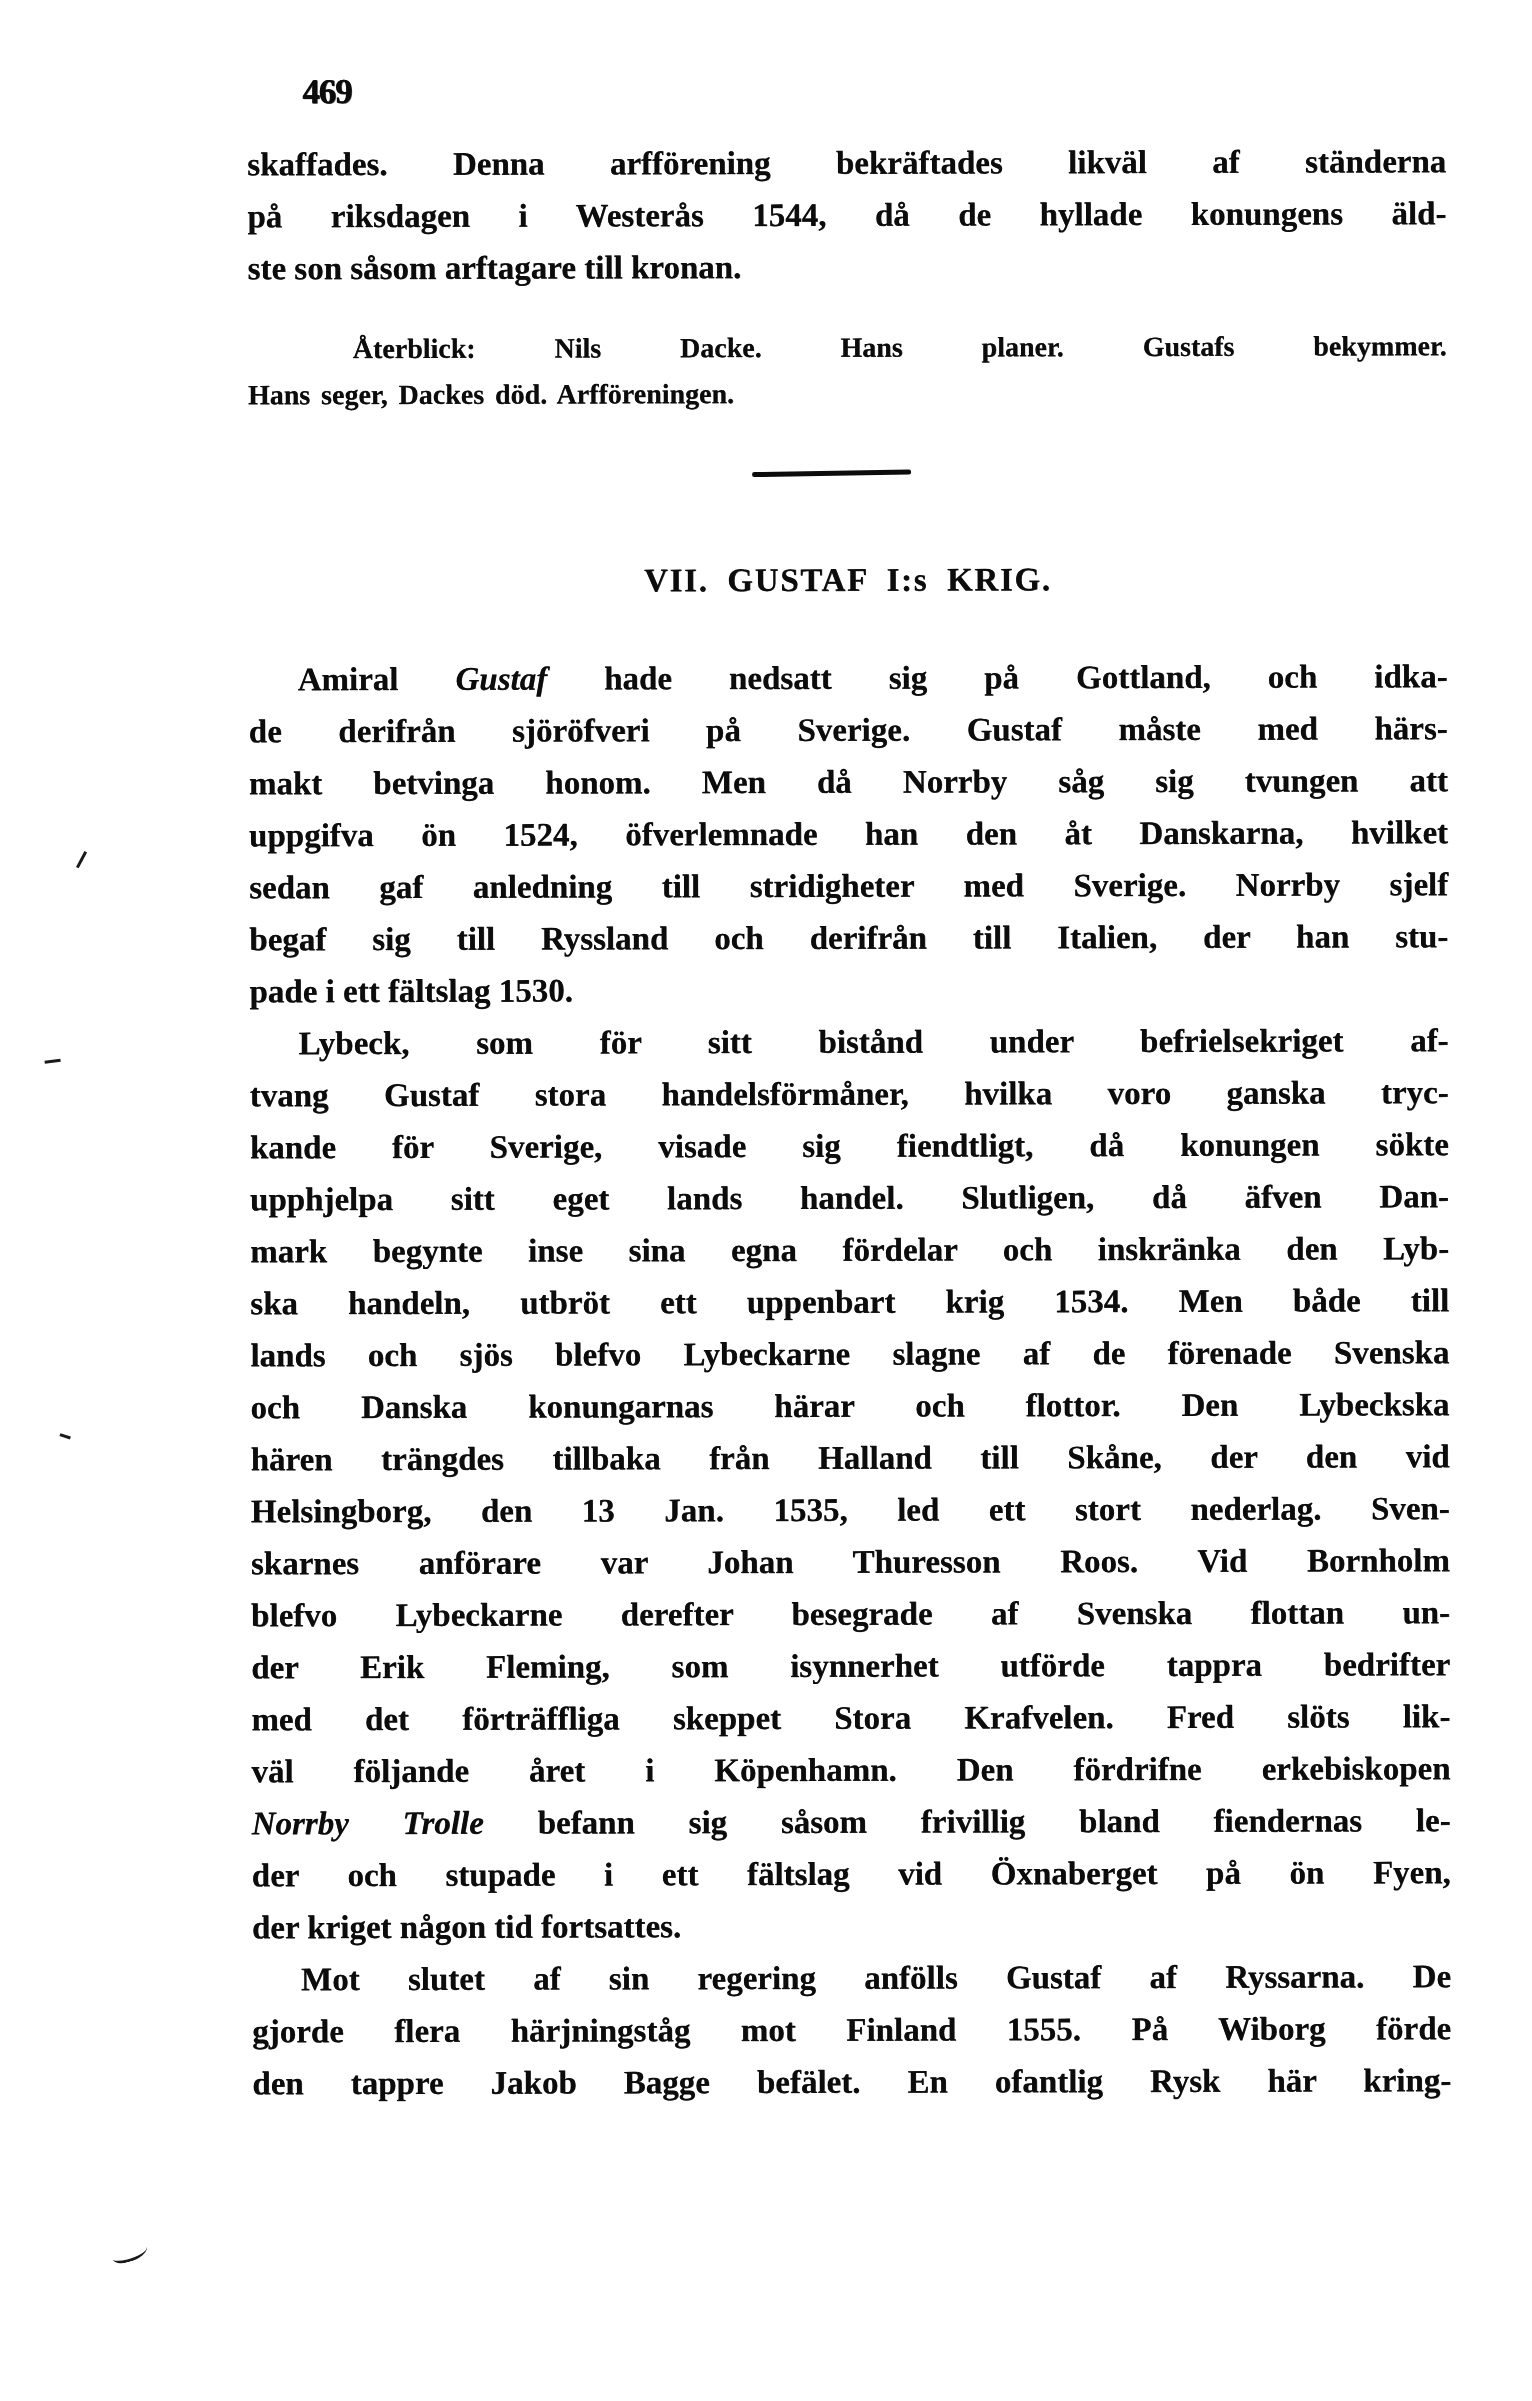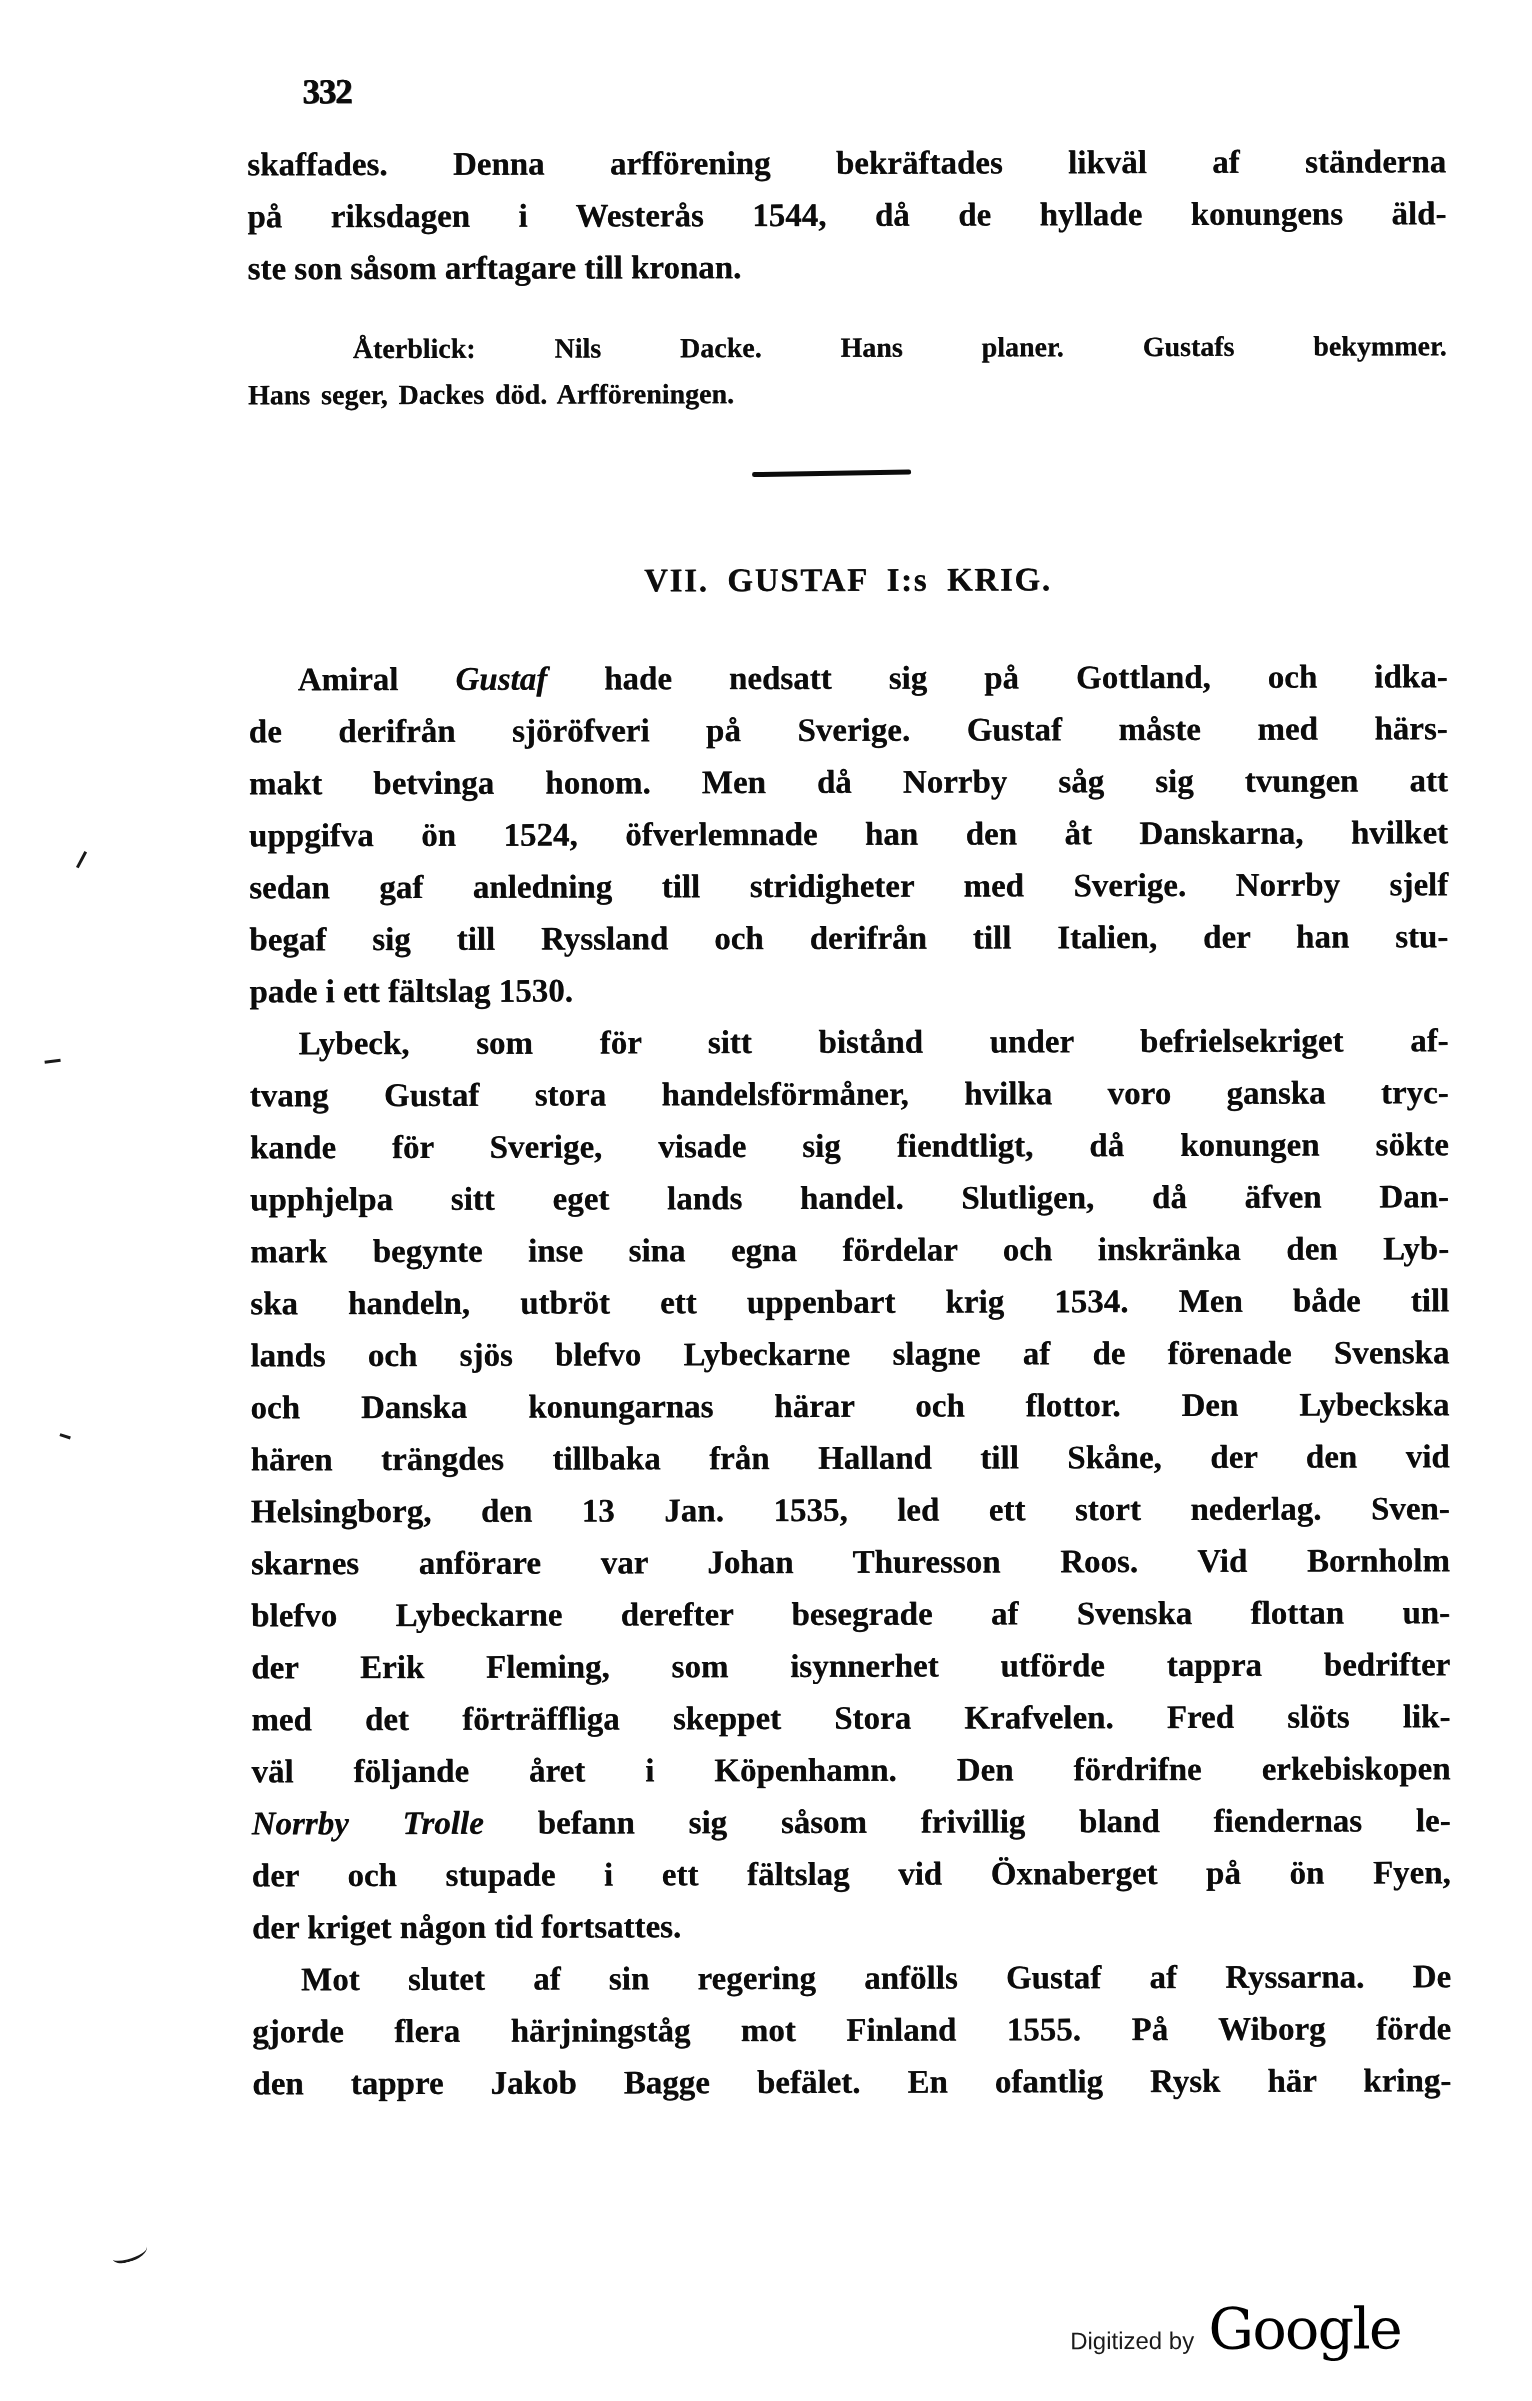--- a/index.html
+++ b/index.html
@@ -62,21 +62,21 @@
   .dash-mark{left:45px;top:1058px;width:15.5px;height:3.3px;background:#1a1a1a;transform:rotate(-7deg);}
   .tick-mark{left:59px;top:1433px;width:11px;height:3.3px;background:#1a1a1a;transform:rotate(18deg);}
   .slash-mark{left:81px;top:849px;width:3.3px;height:17.7px;background:#1a1a1a;transform:rotate(28deg);}
 </style>
 </head>
 <body>
 
 <div class="page">
   <div class="content">
 
-    <div class="page-number">332</div>
+    <div class="page-number">469</div>
 
     <div class="textblock intro">
         <div class="line">skaffades. Denna arfförening bekräftades likväl af ständerna</div>
         <div class="line">på riksdagen i Westerås 1544, då de hyllade konungens äld-</div>
         <div class="line flush">ste son såsom arftagare till kronan.</div>
       </div>
 
     <div class="textblock recap">
         <div class="line indent">Återblick: Nils Dacke. Hans planer. Gustafs bekymmer.</div>
         <div class="line flush">Hans seger, Dackes död. Arfföreningen.</div>
@@ -116,24 +116,20 @@
           <div class="line">der och stupade i ett fältslag vid Öxnaberget på ön Fyen,</div>
           <div class="line flush">der kriget någon tid fortsattes.</div>
         </div>
       <div>
           <div class="line indent">Mot slutet af sin regering anfölls Gustaf af Ryssarna. De</div>
           <div class="line">gjorde flera härjningståg mot Finland 1555. På Wiborg förde</div>
           <div class="line">den tappre Jakob Bagge befälet. En ofantlig Rysk här kring-</div>
         </div>
     </div>
 
-    <div class="footer">
-      <span class="digitized-by">Digitized by</span>
-      <span class="google-logo">Google</span>
-    </div>
 
     <div class="artifact squiggle"></div>
     <div class="artifact dash-mark"></div>
     <div class="artifact tick-mark"></div>
     <div class="artifact slash-mark"></div>
 
   </div>
 </div>
 
 

